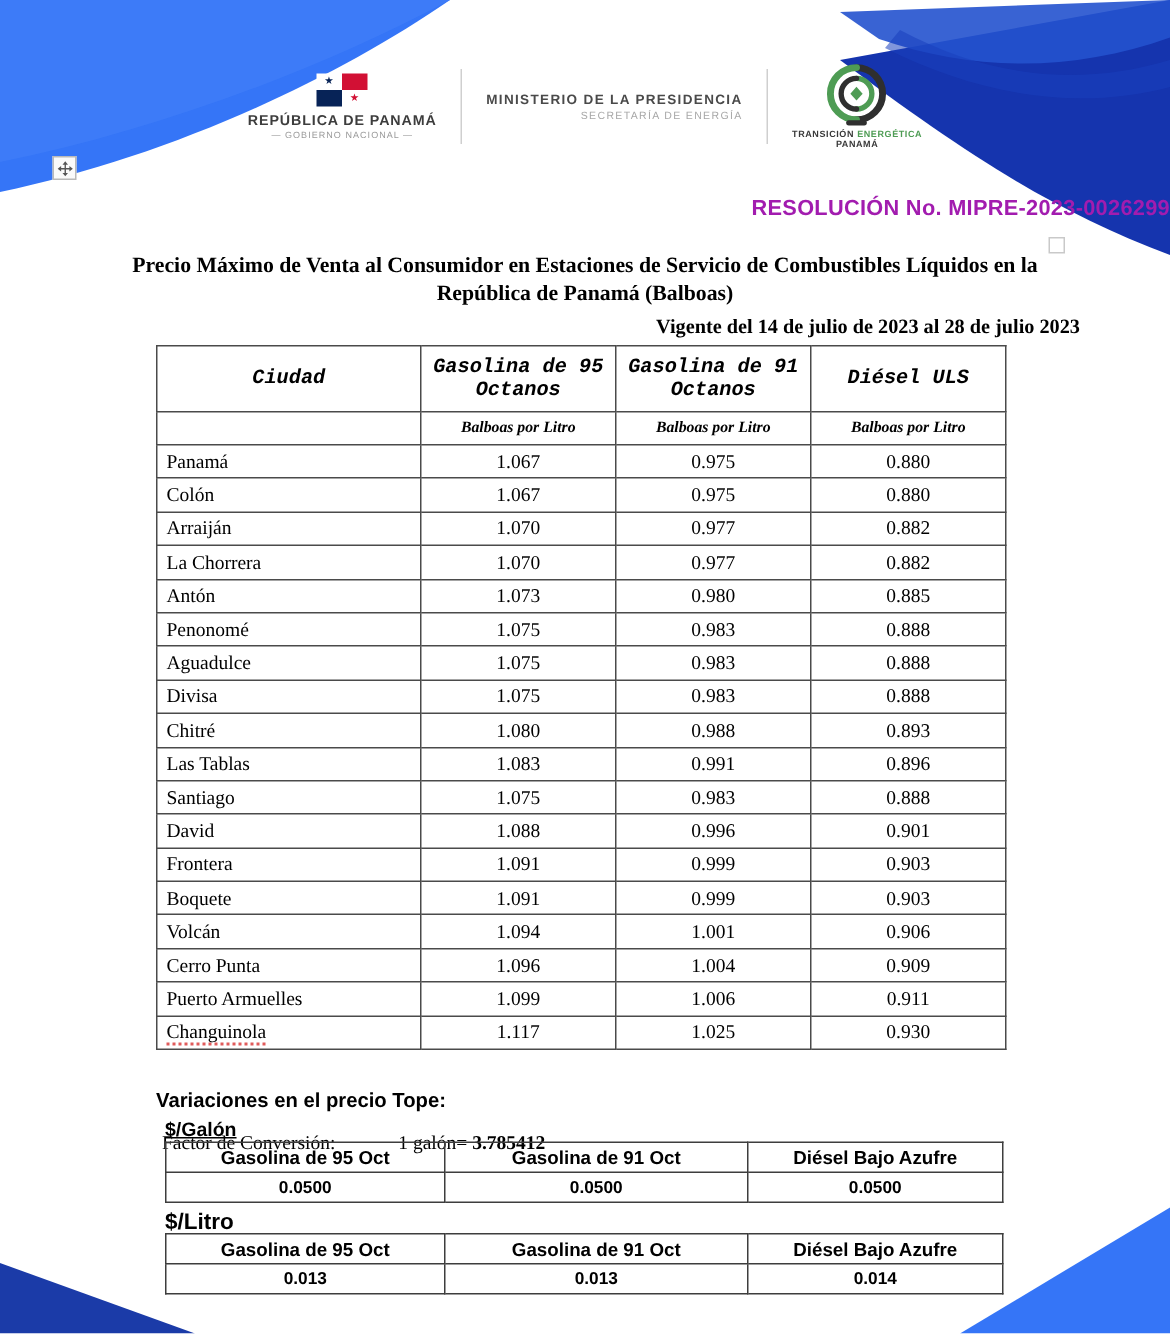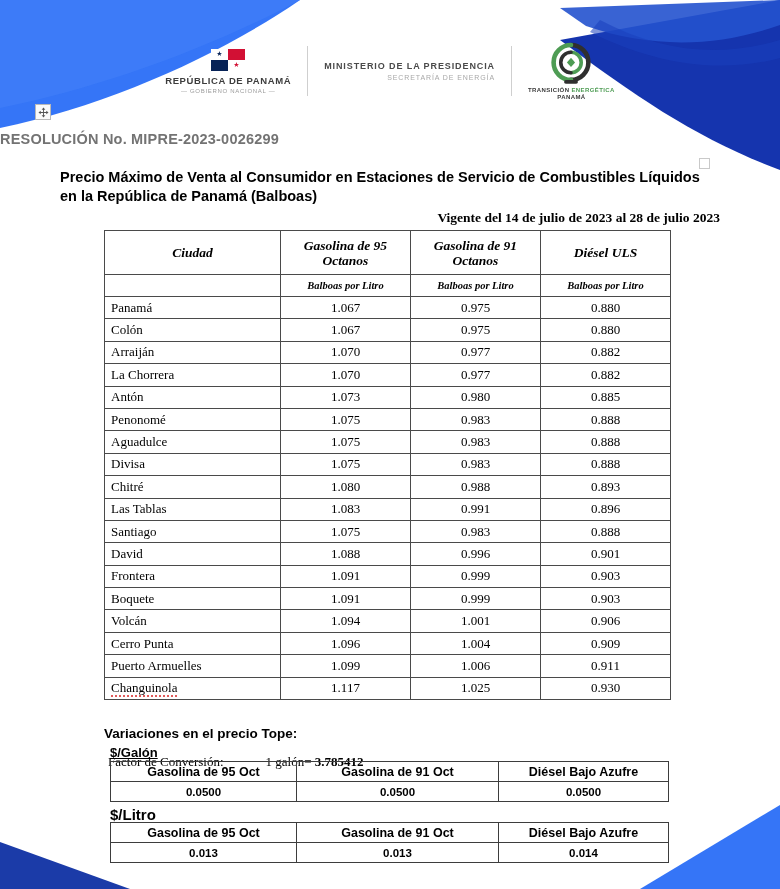--- a/index.html
+++ b/index.html
@@ -61,48 +61,48 @@
   .te-mark { width:52px; height:44px; }
   .te-l1 { font-family:"Liberation Sans",sans-serif; font-size:6px; font-weight:bold;
            letter-spacing:.4px; white-space:nowrap; margin-top:1px; }
   .te-l1 .a { color:#3a3a3a; }
   .te-l1 .b { color:#4e9c54; }
   .te-l2 { font-family:"Liberation Sans",sans-serif; font-size:6px; font-weight:bold;
            letter-spacing:.4px; color:#3a3a3a; margin-top:1px; }
 
   
   .res-no {
-    position:absolute; left:0; top:131px; width:780px; text-align:left;
+    position:absolute; left:0; top:131px; width:780px; text-align:right;
     font-family:"Liberation Sans",sans-serif; font-size:14.5px; font-weight:bold;
-    letter-spacing:.2px; color:#737373;
+    letter-spacing:.2px; color:#a21caf;
   }
   .doc-title {
-    position:absolute; left:60px; top:168px; width:660px; text-align:left;
-    font-family:Liberation Sans, sans-serif; font-size:14.5px; font-weight:bold;
+    position:absolute; left:60px; top:168px; width:660px; text-align:center;
+    font-family:Liberation Serif, serif; font-size:14.5px; font-weight:bold;
     line-height:19px; color:#000;
   }
   .doc-valid {
     position:absolute; left:60px; top:210px; width:660px; text-align:right;
     font-family:"Liberation Serif",serif; font-size:13.5px; font-weight:bold; color:#000;
   }
 
   
   table.main {
     position:absolute; left:104px; top:230px; width:566px;
     border-collapse:collapse; table-layout:fixed;
   }
   table.main td, table.main th { border:1px solid #4a4a4a; }
   table.main col.c0 { width:176px; }
   table.main col.c1 { width:130px; }
   table.main col.c2 { width:130px; }
   table.main col.c3 { width:130px; }
 
   .hd-main {
     height:44px; text-align:center; vertical-align:middle;
-    font-family:Liberation Serif, serif; font-style:italic; font-weight:bold;
+    font-family:Liberation Mono, monospace; font-style:italic; font-weight:bold;
     font-size:13.5px; line-height:15px; color:#000;
   }
   .hd-unit {
     height:22px; text-align:center; vertical-align:middle;
     font-family:"Liberation Serif",serif; font-style:italic; font-weight:bold;
     font-size:10.5px; color:#000;
   }
   td.city {
     height:22.4px; padding-left:6px; vertical-align:middle;
     font-family:"Liberation Serif",serif; font-size:13px; color:#000;

